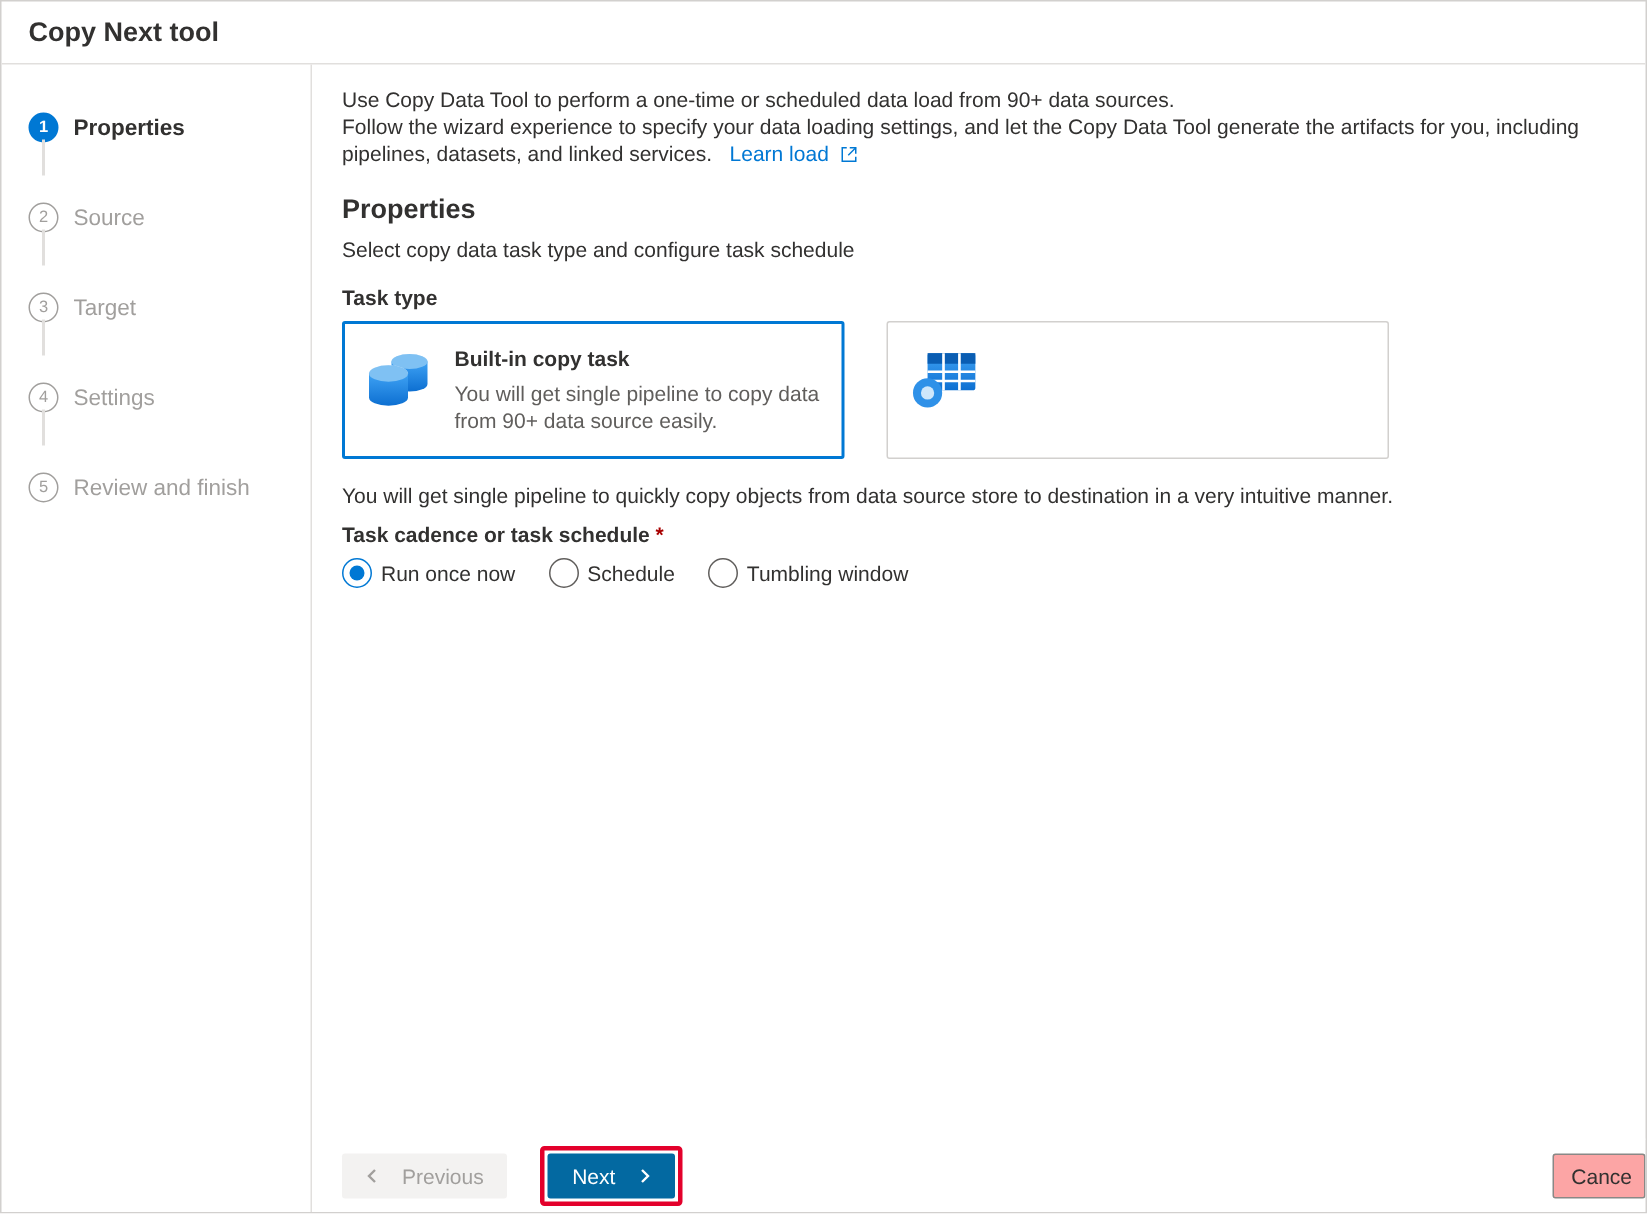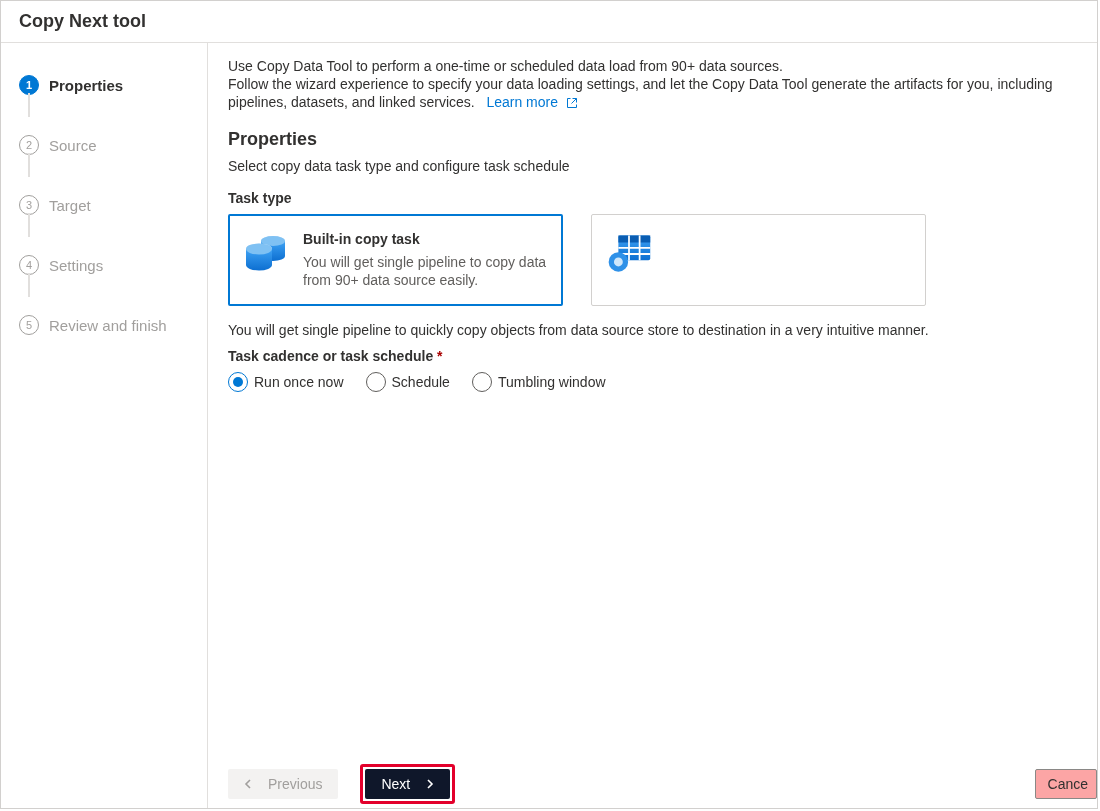--- a/index.html
+++ b/index.html
@@ -32,21 +32,21 @@
   .card .cdesc{color:#605e5c;line-height:18px;}
   .desc-line{margin:4px 0 10px 0;}
   .radios{display:flex;align-items:center;gap:22px;margin-top:6px;}
   .radio{display:flex;align-items:center;gap:6px;cursor:pointer;}
   .rcircle{width:18px;height:18px;border:1px solid #605e5c;border-radius:50%;display:flex;align-items:center;justify-content:center;}
   .radio.selected .rcircle{border:1px solid #0078d4;}
   .radio.selected .rcircle::after{content:"";width:10px;height:10px;border-radius:50%;background:#0078d4;}
   .footer{height:48px;border-top:1px solid #fff;display:flex;align-items:center;padding:0 20px;gap:22px;}
   .btn{height:30px;padding:0 16px;border:none;font-size:14px;display:flex;align-items:center;gap:16px;cursor:pointer;border-radius:2px;}
   .btn.prev{background:#f3f2f1;color:#a19f9d;}
-  .btn.next{background:#0f172a;color:#fff;}
+  .btn.next{background:#0369a1;color:#fff;}
   .next-wrap{border:3px solid #e3002b;border-radius:3px;padding:2px;}
   .btn.cancel{position:absolute;right:0;bottom:9px;background:#fca5a5;border:1px solid #8a8886;border-radius:2px;padding:0 8px 0 12px;color:#323130;}
   .btn.cancel span{display:inline-block;} 
   svg{display:block;}
 </style>
 </head>
 <body>
 
 <div class="frame">
   <div class="title">Copy Next tool</div>
@@ -76,21 +76,21 @@
       </ul>
     </div>
 
     <div class="main">
       <div class="content">
         <div class="intro-line">Use Copy Data Tool to perform a one-time or scheduled data load from 90+ data sources.</div>
         <div class="intro-line">
           <span>Follow the wizard experience to specify your data loading settings, and let the Copy Data Tool generate the artifacts for you, including pipelines, datasets, and linked services.</span>
           <span>&nbsp;</span>
           <span class="link">
-            <span>Learn more</span>
+            <span>Learn load</span>
             <span class="ext-icon">
               <svg width="12" height="12" viewBox="0 0 12 12">
                   <path d="M4.5 1.5H1.5v9h9V7.5" fill="none" stroke="#0078d4" stroke-width="1"></path>
                   <path d="M6.5 1.5h4v4" fill="none" stroke="#0078d4" stroke-width="1"></path>
                   <path d="M10.5 1.5L5.5 6.5" fill="none" stroke="#0078d4" stroke-width="1"></path>
                 </svg>
             </span>
           </span>
         </div>
 

